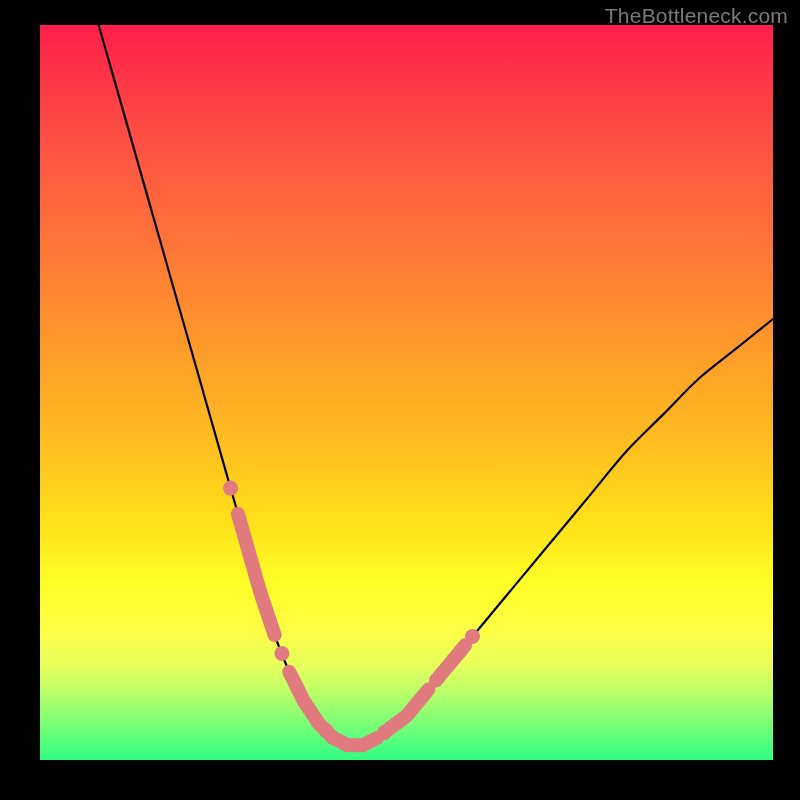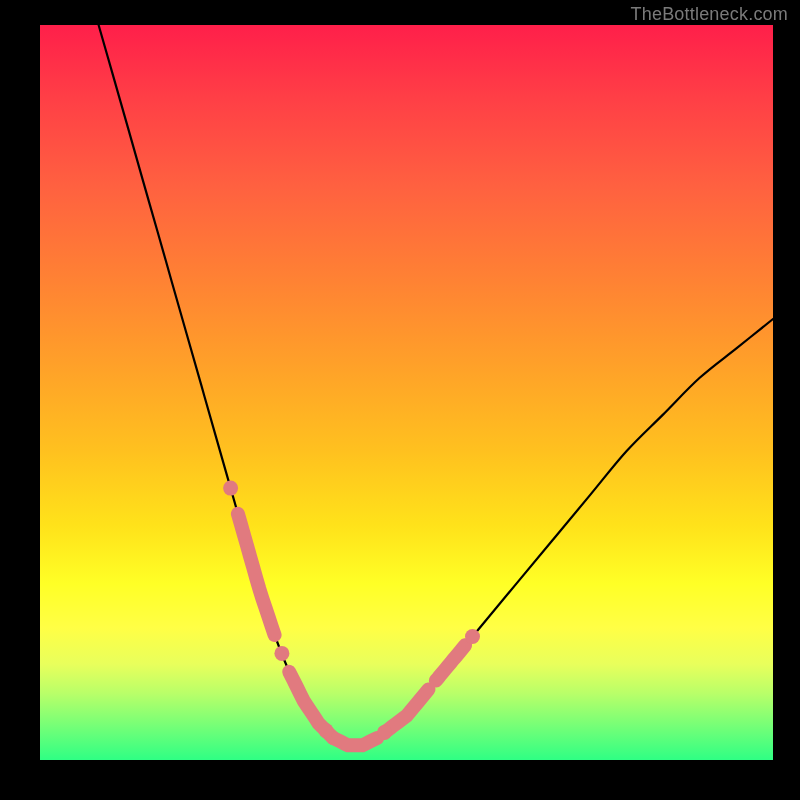--- a/index.html
+++ b/index.html
@@ -38,21 +38,21 @@
       #b8ff69 91%,
       #7bff76 95%,
       #2fff84 100%
     );
   }
   .watermark {
     position: absolute;
     top: 4px;
     right: 12px;
     color: #7a7a7a;
-    font-size: 18px;
+    font-size: 21px;
     font-weight: 500;
     letter-spacing: 0.2px;
     z-index: 20;
   }
   svg.overlay {
     position: absolute;
     left: 0;
     top: 0;
     width: 733px;
     height: 735px;

